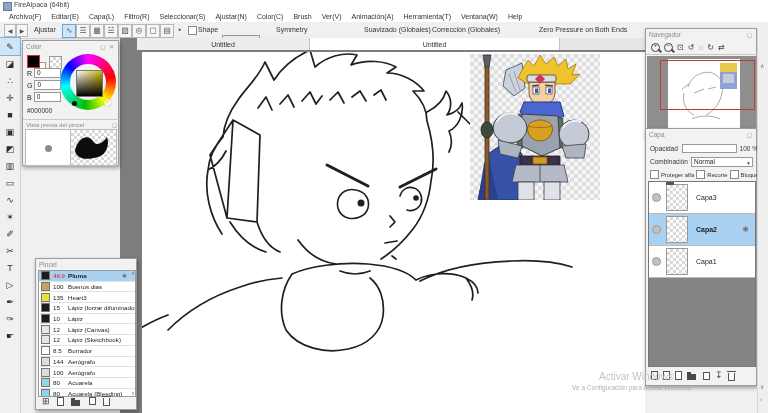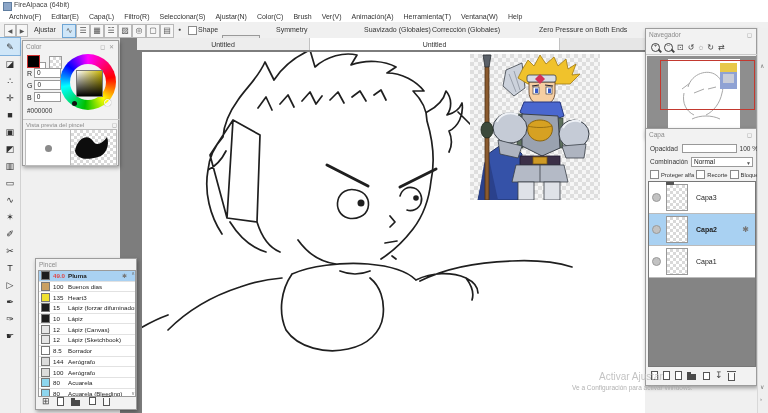--- a/index.html
+++ b/index.html
@@ -485,16 +485,16 @@
       <span class="ic-trash"></span>
     </div>
   </div>
 
   <div class="abs rightstrip">
     <span class="chev" style="top:34px;">∧</span>
     <span class="chev" style="top:355px;">∨</span>
     <span class="chev" style="top:368px;">›</span>
   </div>
 
-  <div class="abs wm1">Activar Ajustar</div>
+  <div class="abs wm1">Activar Windows</div>
   <div class="abs wm2">Ve a Configuración para activar Windows.</div>
 
 </div>
 
 </body></html>

